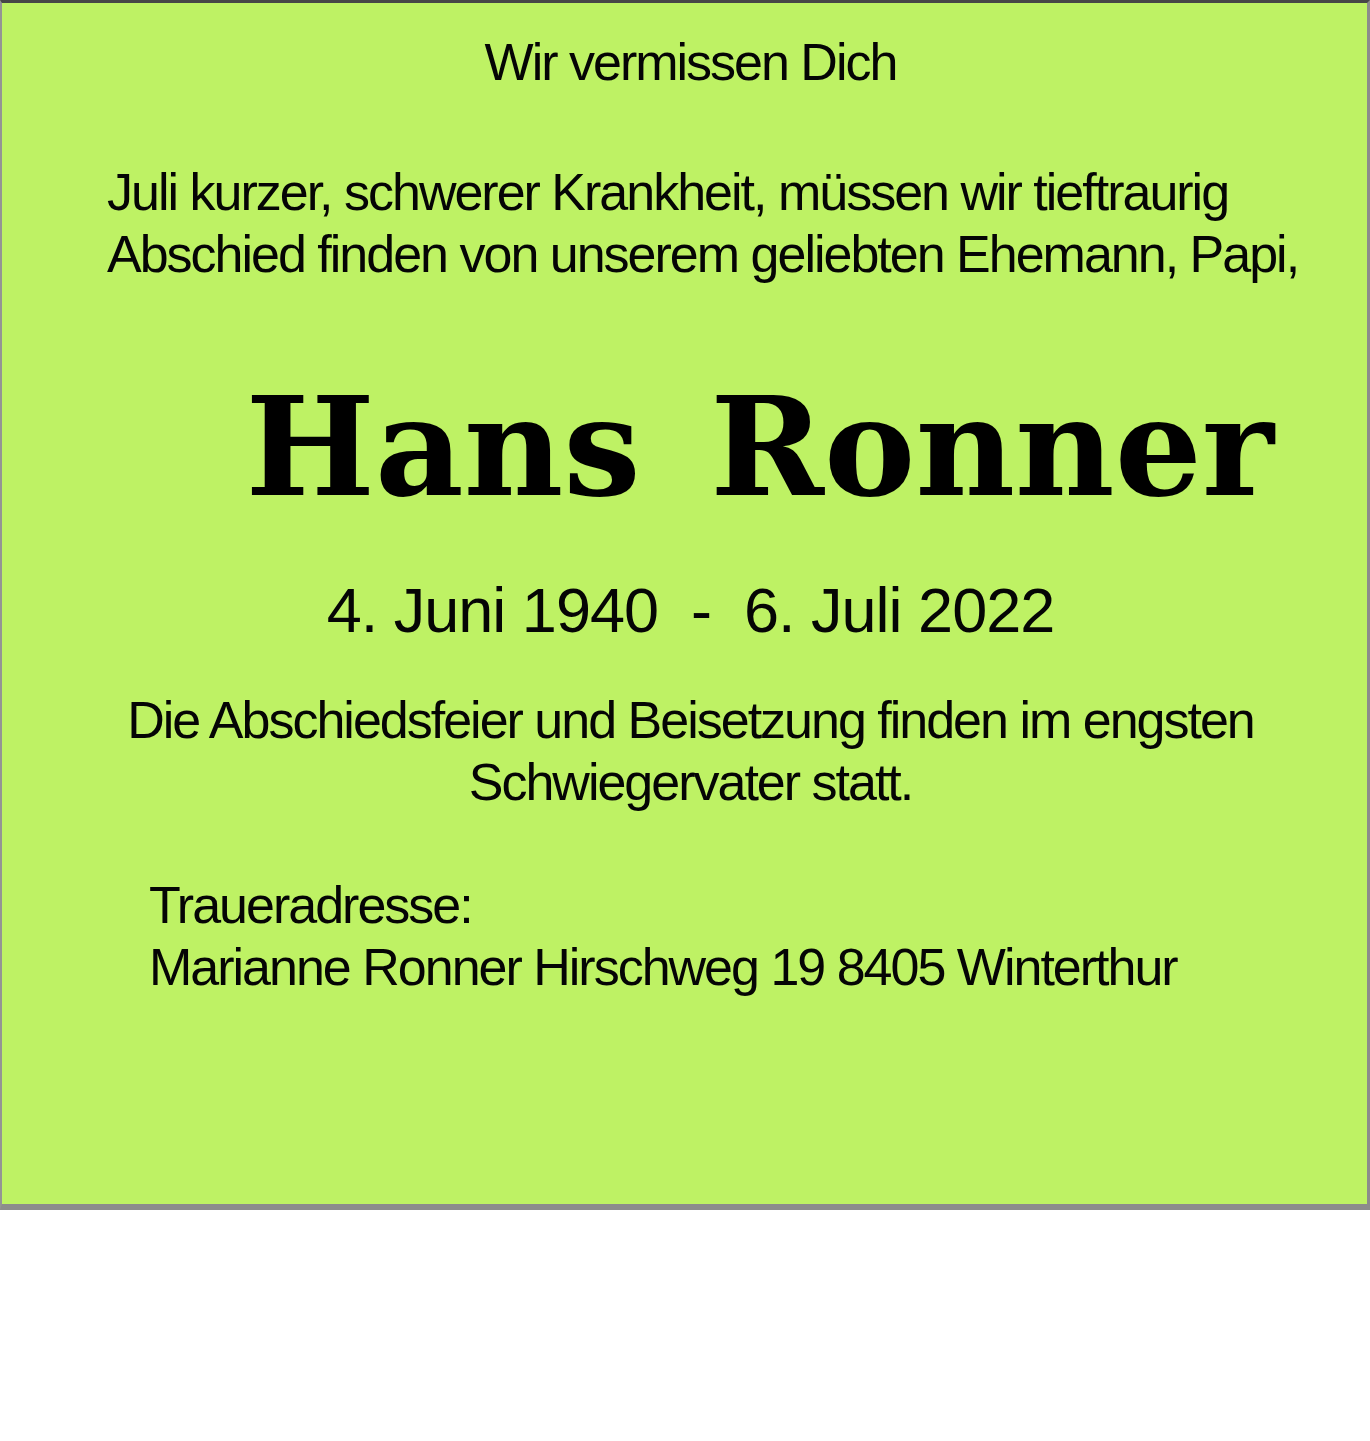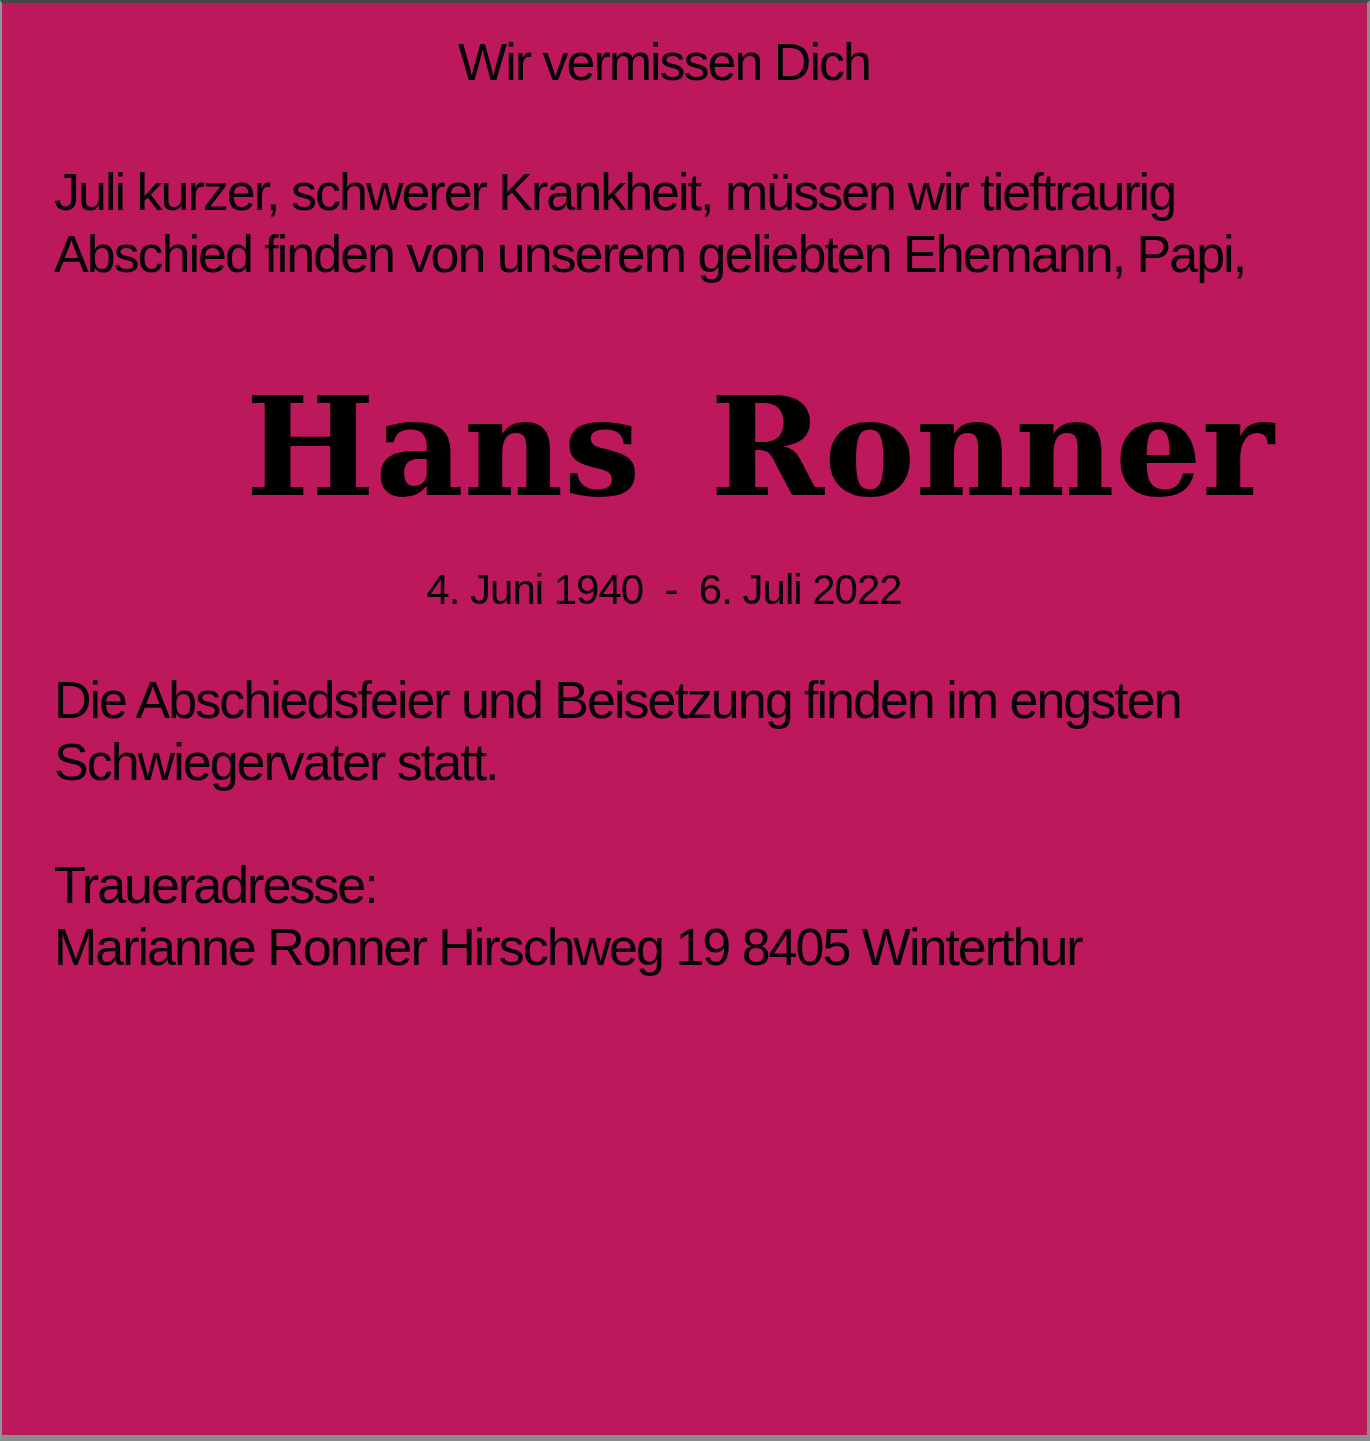--- a/index.html
+++ b/index.html
@@ -3,28 +3,28 @@
 <meta charset="utf-8">
 <style>
   html, body {
     margin: 0;
     padding: 0;
     background: #ffffff;
   }
   .page {
     position: relative;
     width: 1370px;
-    height: 1441px;
+    height: 1210px;
     box-sizing: border-box;
-    background: #be185d;
+    background: #bef264;
     border-top: 3px solid #474747;
     border-left: 2px solid #949494;
     border-right: 3px solid #8c8c8c;
     border-bottom: 6px solid #8c8c8c;
-    padding: 28px 93px 0 52px;
+    padding: 28px 93px 0 105px;
     overflow: hidden;
     font-family: "Liberation Sans", sans-serif;
     color: #050505;
   }
   .intro {
     font-size: 52px;
     line-height: 62px;
     letter-spacing: -2px;
     text-align: center;
     white-space: nowrap;
@@ -42,48 +42,48 @@
     font-weight: 700;
     font-size: 137px;
     line-height: 140px;
     letter-spacing: 0;
     word-spacing: 22px;
     text-align: right;
     color: #000000;
     white-space: nowrap;
   }
   .dates {
-    margin-top: 42px;
-    font-size: 42px;
+    margin-top: 62px;
+    font-size: 63px;
     line-height: 62px;
     letter-spacing: -1px;
     text-align: center;
     white-space: pre-wrap;
   }
   .family {
     margin-top: 98px;
     font-size: 52px;
     line-height: 62px;
     letter-spacing: -2px;
   }
   .family .line { white-space: nowrap; }
   .ceremony {
     margin-top: 48px;
     font-size: 52px;
     line-height: 62px;
     letter-spacing: -2px;
   }
-  .ceremony .line { white-space: nowrap; }
+  .ceremony .line { white-space: nowrap; text-align: center; }
   .mourning-address {
     margin-top: 61px;
     font-size: 52px;
     line-height: 62px;
     letter-spacing: -2px;
   }
-  .mourning-address .line { white-space: nowrap; }
+  .mourning-address .line { white-space: nowrap; margin-left: 42px; }
 </style>
 </head>
 <body>
 
 <div class="page">
 
   <div class="intro">Wir vermissen Dich</div>
 
   <div class="opening">
     <div class="line">Juli kurzer, schwerer Krankheit, müssen wir tieftraurig</div>

